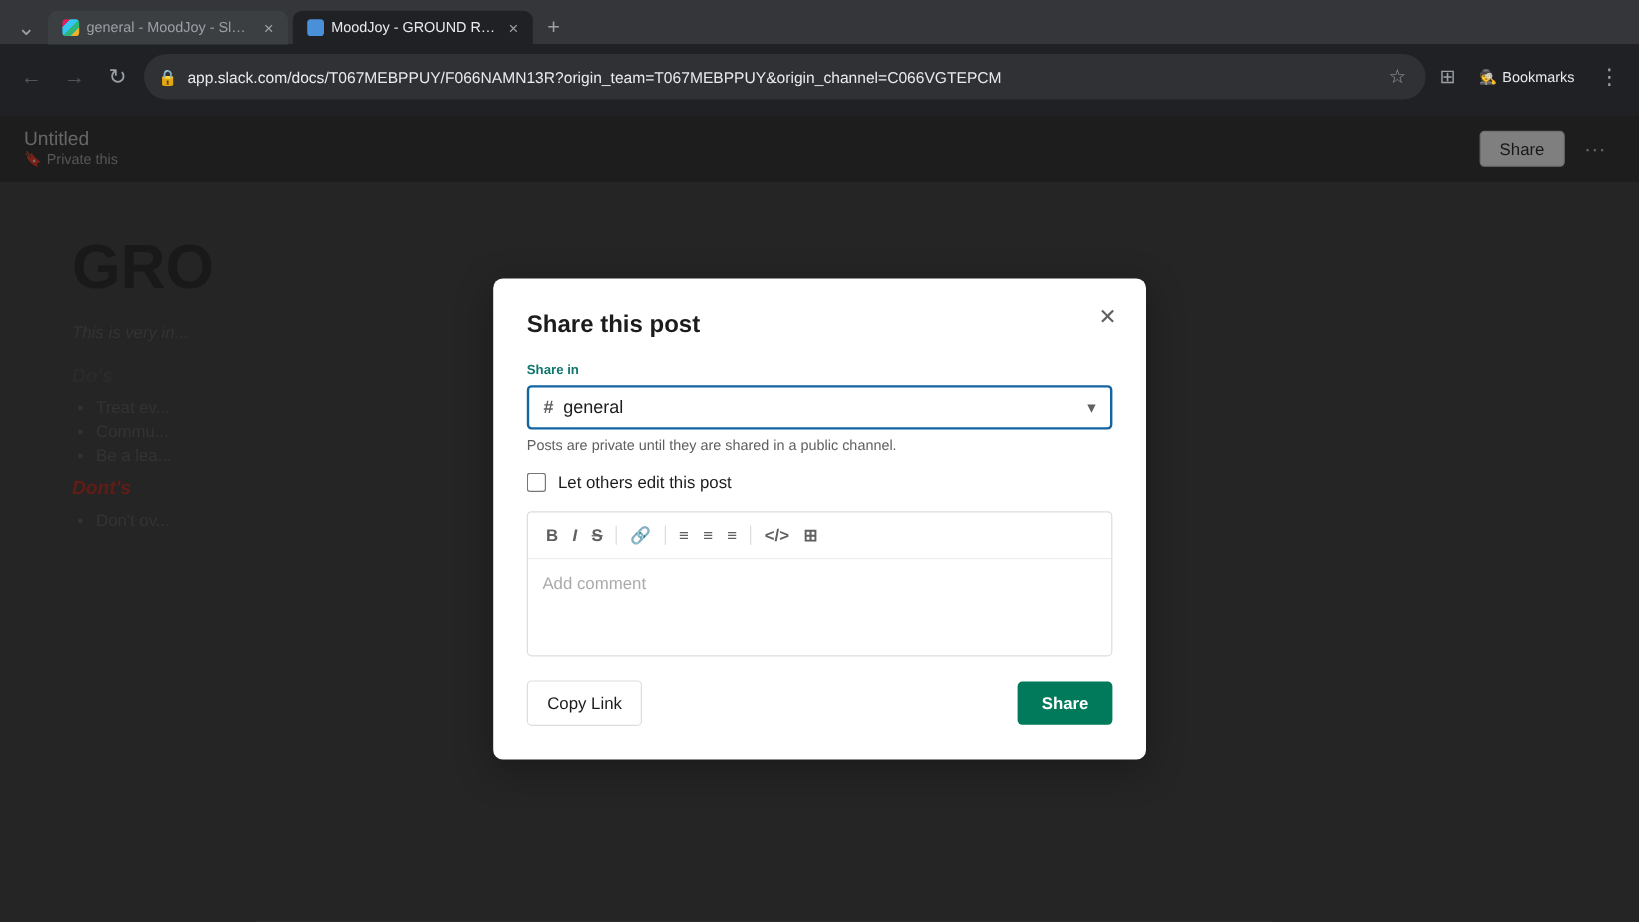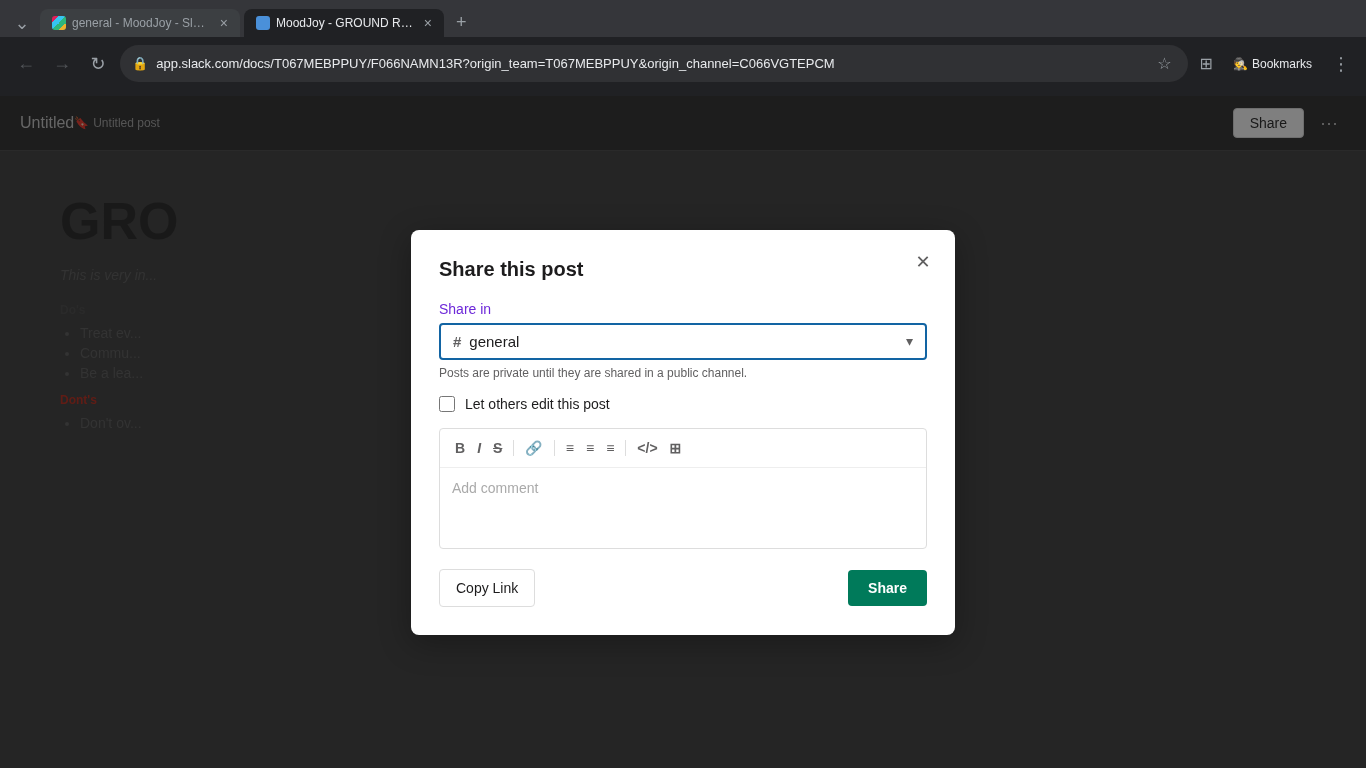--- a/index.html
+++ b/index.html
@@ -25,44 +25,44 @@
     .address-bar-icon { color: #9aa0a6; font-size: 13px; }
     .star-btn, .extensions-btn { background: none; border: none; color: #9aa0a6; cursor: pointer; font-size: 16px; padding: 4px; }
     .incognito-btn { display: flex; align-items: center; gap: 4px; background: none; border: none; color: #e8eaed; cursor: pointer; font-size: 12px; padding: 4px 8px; }
     .menu-btn { background: none; border: none; color: #9aa0a6; cursor: pointer; font-size: 18px; padding: 4px; }
     .bookmarks-bar { background: #202124; padding: 4px 12px; border-bottom: 1px solid #3c3f42; display: flex; align-items: center; gap: 8px; color: #9aa0a6; font-size: 12px; }
     .bookmarks-bar-icon { font-size: 14px; }
 
     
     .page-bg { position: absolute; top: 96px; left: 0; right: 0; bottom: 0; background: #4a4a4a; display: flex; flex-direction: column; }
     .page-header { background: #3a3a3a; padding: 12px 20px; display: flex; align-items: center; justify-content: space-between; border-bottom: 1px solid #555; }
-    .page-title-area { display: flex; flex-direction: row; }
+    .page-title-area { display: flex; flex-direction: column; }
     .page-title-text { color: #ccc; font-size: 16px; font-weight: 500; }
     .page-private { color: #aaa; font-size: 12px; display: flex; align-items: center; gap: 4px; }
     .page-header-actions { display: flex; align-items: center; gap: 8px; }
     .share-header-btn { background: white; border: 1px solid #ddd; color: #333; padding: 6px 16px; border-radius: 4px; font-size: 14px; cursor: pointer; }
     .more-btn { background: none; border: none; color: #ccc; cursor: pointer; font-size: 18px; padding: 4px 8px; }
 
     .page-content { padding: 40px 60px; color: #ccc; }
     .doc-title { font-size: 52px; font-weight: 700; color: #333; margin-bottom: 16px; }
     .doc-subtitle { font-size: 14px; color: #666; font-style: italic; margin-bottom: 20px; }
     .doc-section { margin-bottom: 12px; }
-    .doc-section-title { font-size: 12px; font-weight: 600; color: #555; margin-bottom: 8px; }
+    .doc-section-title { font-size: 16px; font-weight: 600; color: #555; margin-bottom: 8px; font-style: italic; }
     .doc-list { list-style: disc; padding-left: 20px; color: #666; font-size: 14px; }
     .doc-list li { margin-bottom: 4px; }
     .dont-title { color: #c0392b; }
 
     
     .modal-overlay { position: absolute; top: 96px; left: 0; right: 0; bottom: 0; background: rgba(0,0,0,0.5); display: flex; align-items: center; justify-content: center; z-index: 100; }
     .modal { background: #fff; border-radius: 8px; width: 544px; padding: 28px; position: relative; box-shadow: 0 8px 32px rgba(0,0,0,0.3); }
     .modal-title { font-size: 20px; font-weight: 700; color: #1d1c1d; margin-bottom: 20px; }
     .modal-close { position: absolute; top: 16px; right: 16px; background: none; border: none; cursor: pointer; font-size: 18px; color: #616061; display: flex; align-items: center; justify-content: center; width: 32px; height: 32px; border-radius: 4px; }
 
     .form-group { margin-bottom: 16px; }
-    .form-label { font-size: 14px; font-weight: 400; color: #6d28d9; margin-bottom: 6px; display: block; }
+    .form-label { font-size: 11px; font-weight: 700; color: #0f766e; margin-bottom: 6px; display: block; }
     .select-wrapper { position: relative; border: 2px solid #1264a3; border-radius: 4px; background: white; display: flex; align-items: center; padding: 8px 12px; gap: 8px; cursor: pointer; }
     .select-hash { color: #616061; font-size: 15px; font-weight: 600; }
     .select-value { flex: 1; font-size: 15px; color: #1d1c1d; }
     .select-arrow { color: #616061; font-size: 14px; }
     .form-hint { font-size: 12px; color: #616061; margin-top: 6px; }
 
     .checkbox-group { display: flex; align-items: center; gap: 10px; margin-bottom: 16px; }
     .checkbox-input { width: 16px; height: 16px; cursor: pointer; accent-color: #1264a3; }
     .checkbox-label { font-size: 14px; color: #1d1c1d; }
 
@@ -132,21 +132,21 @@
   </div>
 </div>
 
 <div class="page-bg">
 
   <div class="page-header">
     <div class="page-title-area">
       <span class="page-title-text">Untitled</span>
       <div class="page-private">
         <span>🔖</span>
-        <span>Untitled post</span>
+        <span>Private this</span>
       </div>
     </div>
     <div class="page-header-actions">
       <button class="share-header-btn">Share</button>
       <button class="more-btn">···</button>
     </div>
   </div>
 
   <div class="page-content">
     <div class="doc-title">GRO</div>

